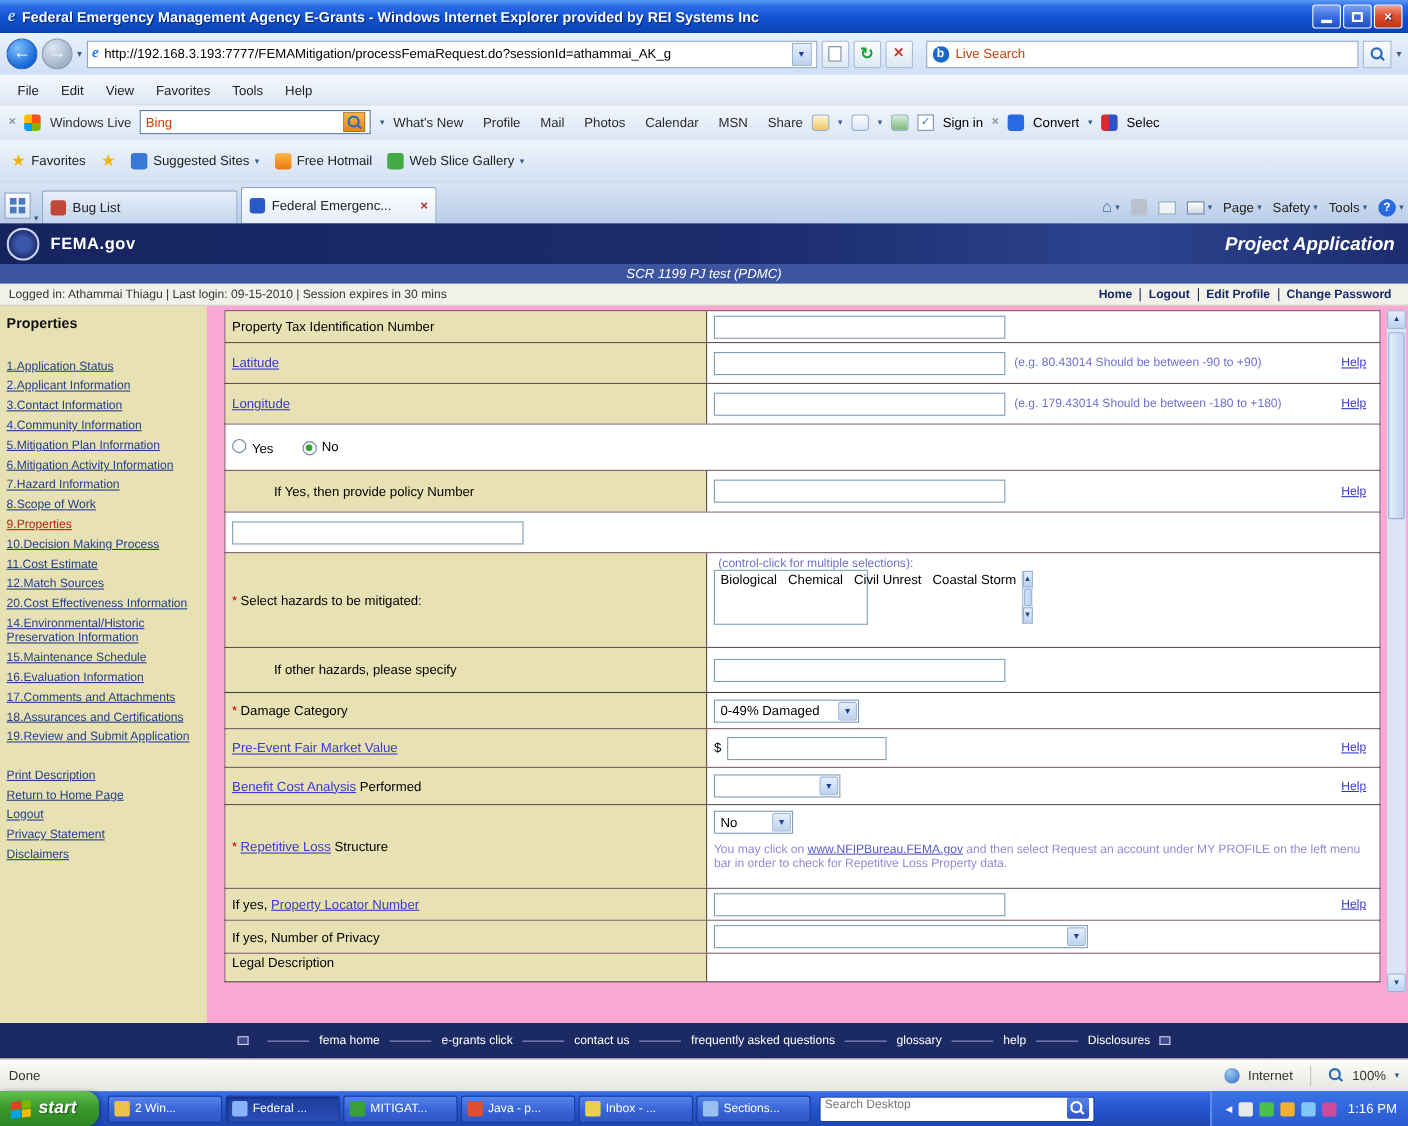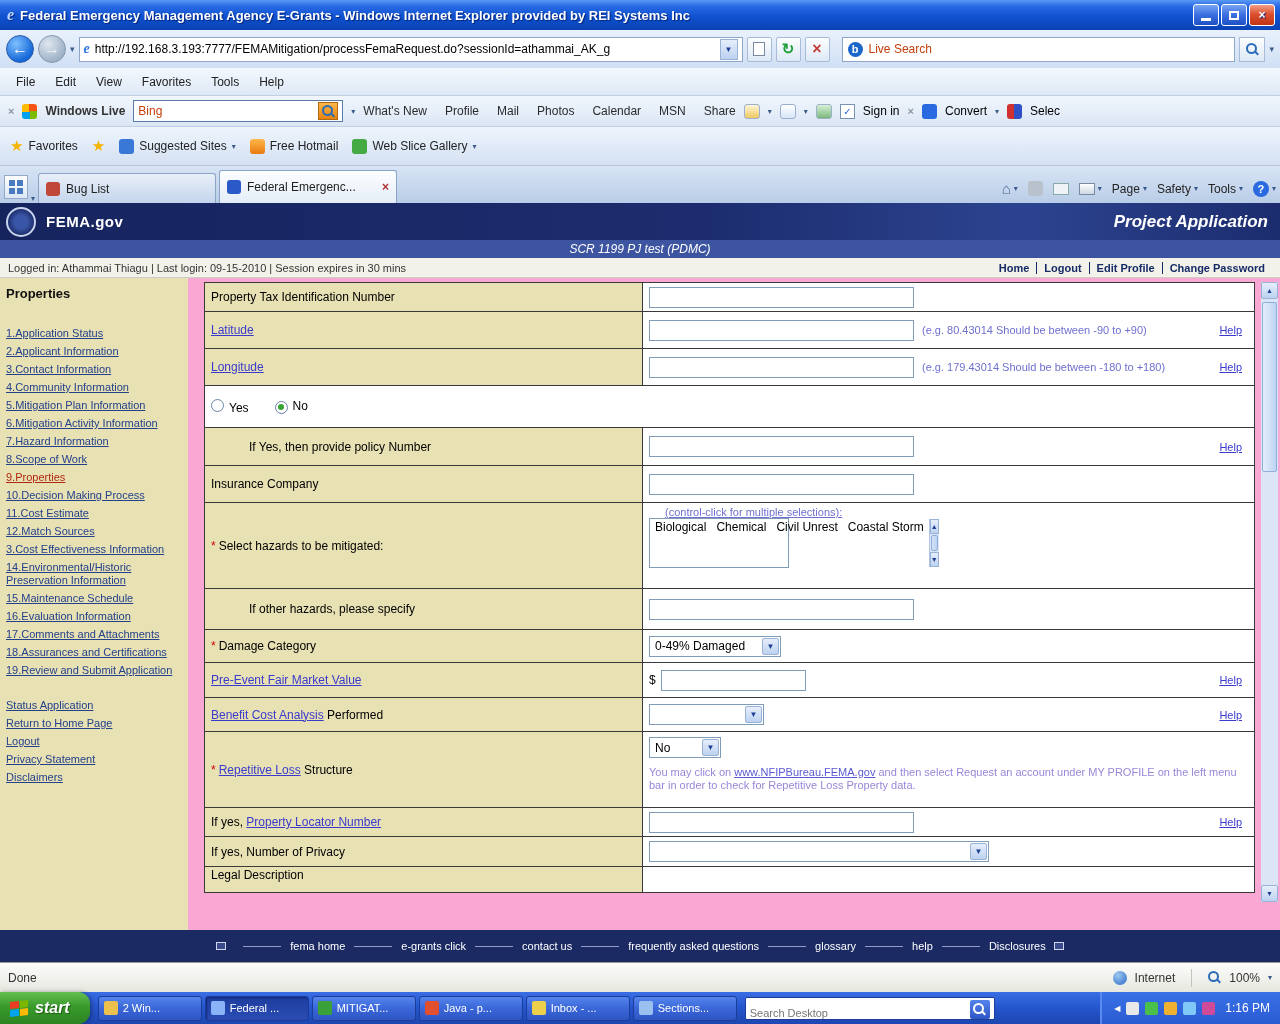--- a/index.html
+++ b/index.html
@@ -35,21 +35,21 @@
 .mag{width:13px;height:13px;position:relative}
 .mag::before{content:"";position:absolute;width:7px;height:7px;border:2px solid #2b6cb8;border-radius:50%;left:0;top:0}
 .mag::after{content:"";position:absolute;width:5px;height:2px;background:#2b6cb8;transform:rotate(45deg);left:8px;top:9px}
 
 #menubar{top:68px;height:28px;background:linear-gradient(#f4f8fd,#dde8f6);border-bottom:1px solid #c2cfe2;display:flex;align-items:center;padding-left:6px}
 .menu-item{padding:3px 10px;color:#222}
 
 #livebar{top:96px;height:31px;background:linear-gradient(#f1f6fd,#dbe6f5);border-bottom:1px solid #c2cfe2;display:flex;align-items:center;padding:0 8px;gap:8px}
 .gx{color:#8a94a2;font-weight:bold;font-size:11px}
 .wl-flag{width:15px;height:15px;border-radius:3px;background:conic-gradient(#f65314 0 25%,#7cbb00 0 50%,#00a1f1 0 75%,#ffbb00 0)}
-.wl-brand{font-weight:bold;color:#333}
+.wl-brand{font-weight:normal;color:#333}
 .bingbox{width:210px;height:22px;background:#fff;border:1px solid #5a7aa8;display:flex;align-items:center;padding:0 4px;gap:6px}
 .bingbox .go{margin-left:auto;width:20px;height:18px;background:linear-gradient(#ffb84c,#e8820c);border:1px solid #b06a10;display:flex;align-items:center;justify-content:center}
 .livelinks{display:flex;gap:18px;color:#2b2b2b}
 .livelinks span{white-space:nowrap}
 .toolic{width:16px;height:15px;border-radius:3px;border:1px solid #9ab0cc;background:linear-gradient(#fff,#cfe0f2);display:inline-block}
 .toolic.pencil{background:linear-gradient(#fef5d8,#f0c860)}
 .toolic.mailic{background:linear-gradient(#fff,#d8e6f8)}
 .toolic.transl{background:linear-gradient(#d8f0d8,#7ab87a)}
 .signin-box{width:15px;height:15px;border:1px solid #7a93b5;background:#fff;color:#2a6ae0;font-size:10px;display:flex;align-items:center;justify-content:center}
 .convic{width:15px;height:15px;border-radius:3px;background:#2a6ae0}
@@ -155,21 +155,21 @@
 .tbtns{display:flex;gap:3px;margin-left:8px}
 .tbtn{width:104px;height:25px;border-radius:3px;border:1px solid #1c3c9a;background:linear-gradient(#5484ec,#3a66d8 50%,#2e55c4);display:flex;align-items:center;gap:5px;padding:0 5px;color:#fff;font-size:11px;overflow:hidden;white-space:nowrap}
 .tbtn.current{background:linear-gradient(#1e3d9e,#2a4cb4);box-shadow:inset 1px 1px 2px #13287a}
 .tbtn .ic{width:14px;height:14px;border-radius:2px;flex:0 0 auto}
 .tbtn:nth-child(1) .ic{background:#ecc04c}
 .tbtn:nth-child(2) .ic{background:#8ab4f8}
 .tbtn:nth-child(3) .ic{background:#3aa03a}
 .tbtn:nth-child(4) .ic{background:#e05030}
 .tbtn:nth-child(5) .ic{background:#ecd04c}
 .tbtn:nth-child(6) .ic{background:#9ac0f0}
-.deskser{margin-left:8px;height:23px;width:250px;background:#fff;border:1px solid #1c3c9a;border-radius:2px;display:flex;align-items:flex-end;padding:0 4px}
+.deskser{margin-left:8px;height:23px;width:250px;background:#fff;border:1px solid #1c3c9a;border-radius:2px;display:flex;align-items:flex-start;padding:0 4px}
 .deskser input{border:none;outline:none;flex:1;font-size:11px;font-family:"Liberation Sans",sans-serif}
 .deskser .dmag{width:20px;height:19px;background:linear-gradient(#5484ec,#2e55c4);display:flex;align-items:center;justify-content:center;border-radius:2px}
 .deskser .dmag .mag::before{border-color:#fff}.deskser .dmag .mag::after{background:#fff}
 .tray{margin-left:auto;height:32px;display:flex;align-items:center;gap:6px;padding:0 10px 0 12px;background:linear-gradient(#3a72e8,#2a5ad0);border-left:2px solid #5a8af0;color:#fff}
 .tray .tic{width:13px;height:13px;border-radius:2px}
 .tic.c1{background:#e8e8e8}.tic.c2{background:#4ac04a}.tic.c3{background:#f0b030}.tic.c4{background:#80c8f8}.tic.c5{background:#d04a9a}
 .tray .time{font-size:12px;margin-left:4px}
 .caret{font-size:8px;color:#3a5a8c}
 .caret.w{color:#fff}
 </style>
@@ -368,30 +368,30 @@
         <a class="side-link">3.Contact Information</a>
         <a class="side-link">4.Community Information</a>
         <a class="side-link">5.Mitigation Plan Information</a>
         <a class="side-link">6.Mitigation Activity Information</a>
         <a class="side-link">7.Hazard Information</a>
         <a class="side-link">8.Scope of Work</a>
         <a class="side-link current">9.Properties</a>
         <a class="side-link">10.Decision Making Process</a>
         <a class="side-link">11.Cost Estimate</a>
         <a class="side-link">12.Match Sources</a>
-        <a class="side-link">3.Cost Effectiveness Information</a>
+        <a class="side-link">20.Cost Effectiveness Information</a>
         <a class="side-link">14.Environmental/Historic Preservation Information</a>
         <a class="side-link">15.Maintenance Schedule</a>
         <a class="side-link">16.Evaluation Information</a>
         <a class="side-link">17.Comments and Attachments</a>
         <a class="side-link">18.Assurances and Certifications</a>
         <a class="side-link">19.Review and Submit Application</a>
       </div>
     <div class="side-extra">
-        <a class="side-link">Status Application</a>
+        <a class="side-link">Print Description</a>
         <a class="side-link">Return to Home Page</a>
         <a class="side-link">Logout</a>
         <a class="side-link">Privacy Statement</a>
         <a class="side-link">Disclaimers</a>
       </div>
   </div>
 
   <div id="main">
     <div id="formwrap">
 
@@ -439,35 +439,32 @@
         <div class="fl">
             <span class="ind">If Yes, then provide policy Number</span>
           </div>
         <div class="fv">
           <input class="xpin w265" style="">
           <a class="helpl">Help</a>
         </div>
       </div>
 
       <div class="frow" style="height:37px">
-        <div class="fl">
-            <span>Insurance Company</span>
-          </div>
         <div class="fv">
             <input class="xpin w265" style="">
           </div>
       </div>
 
       <div class="frow" style="height:86px">
         <div class="fl">
             <span class="req">*</span>
             <span>Select hazards to be mitigated:</span>
           </div>
         <div class="fv col" style="justify-content:flex-start;padding-top:3px">
-          <span class="hint" style="margin-left:16px;text-decoration:underline">(control-click for multiple selections):</span>
+          <span class="hint" style="margin-left:4px;">(control-click for multiple selections):</span>
           <span class="listbox">
             <span class="opts"><span class="opt">Biological</span><span class="opt">Chemical</span><span class="opt">Civil Unrest</span><span class="opt">Coastal Storm</span></span>
             <span class="lb-scroll">
               <span class="lb-btn">▲</span>
               <span class="lb-thumb"></span>
               <span class="lb-btn">▼</span>
             </span>
           </span>
         </div>
       </div>

